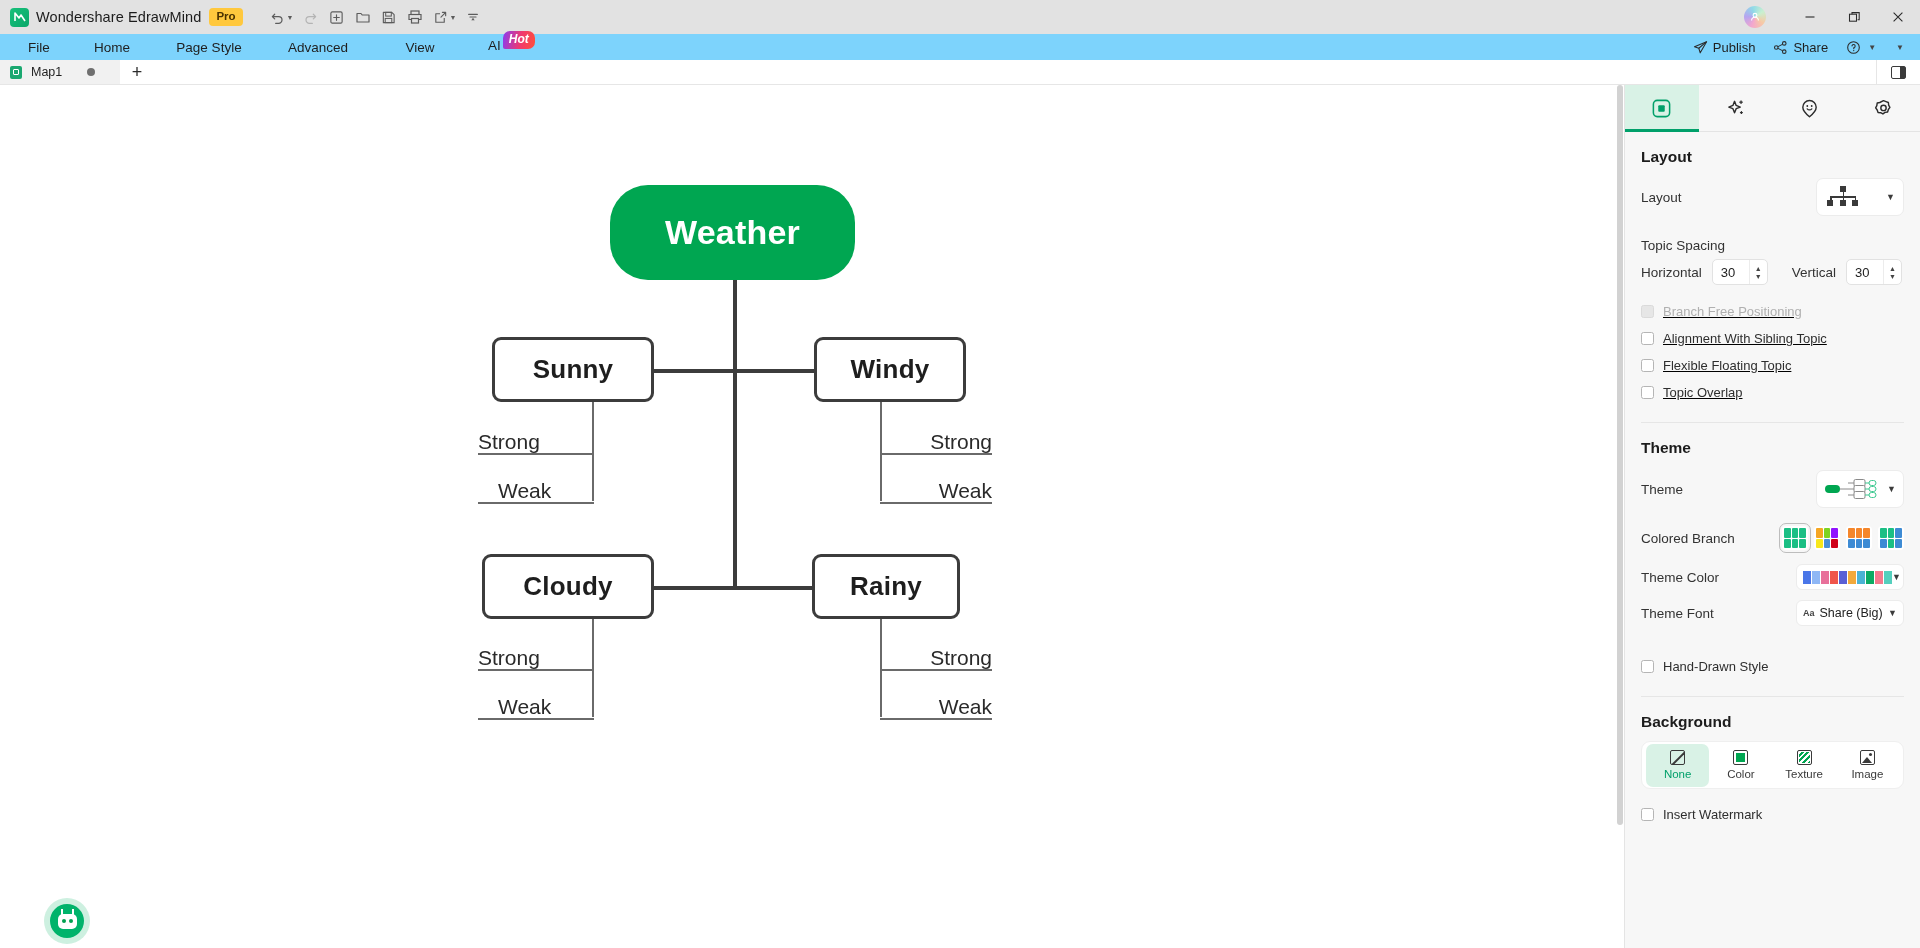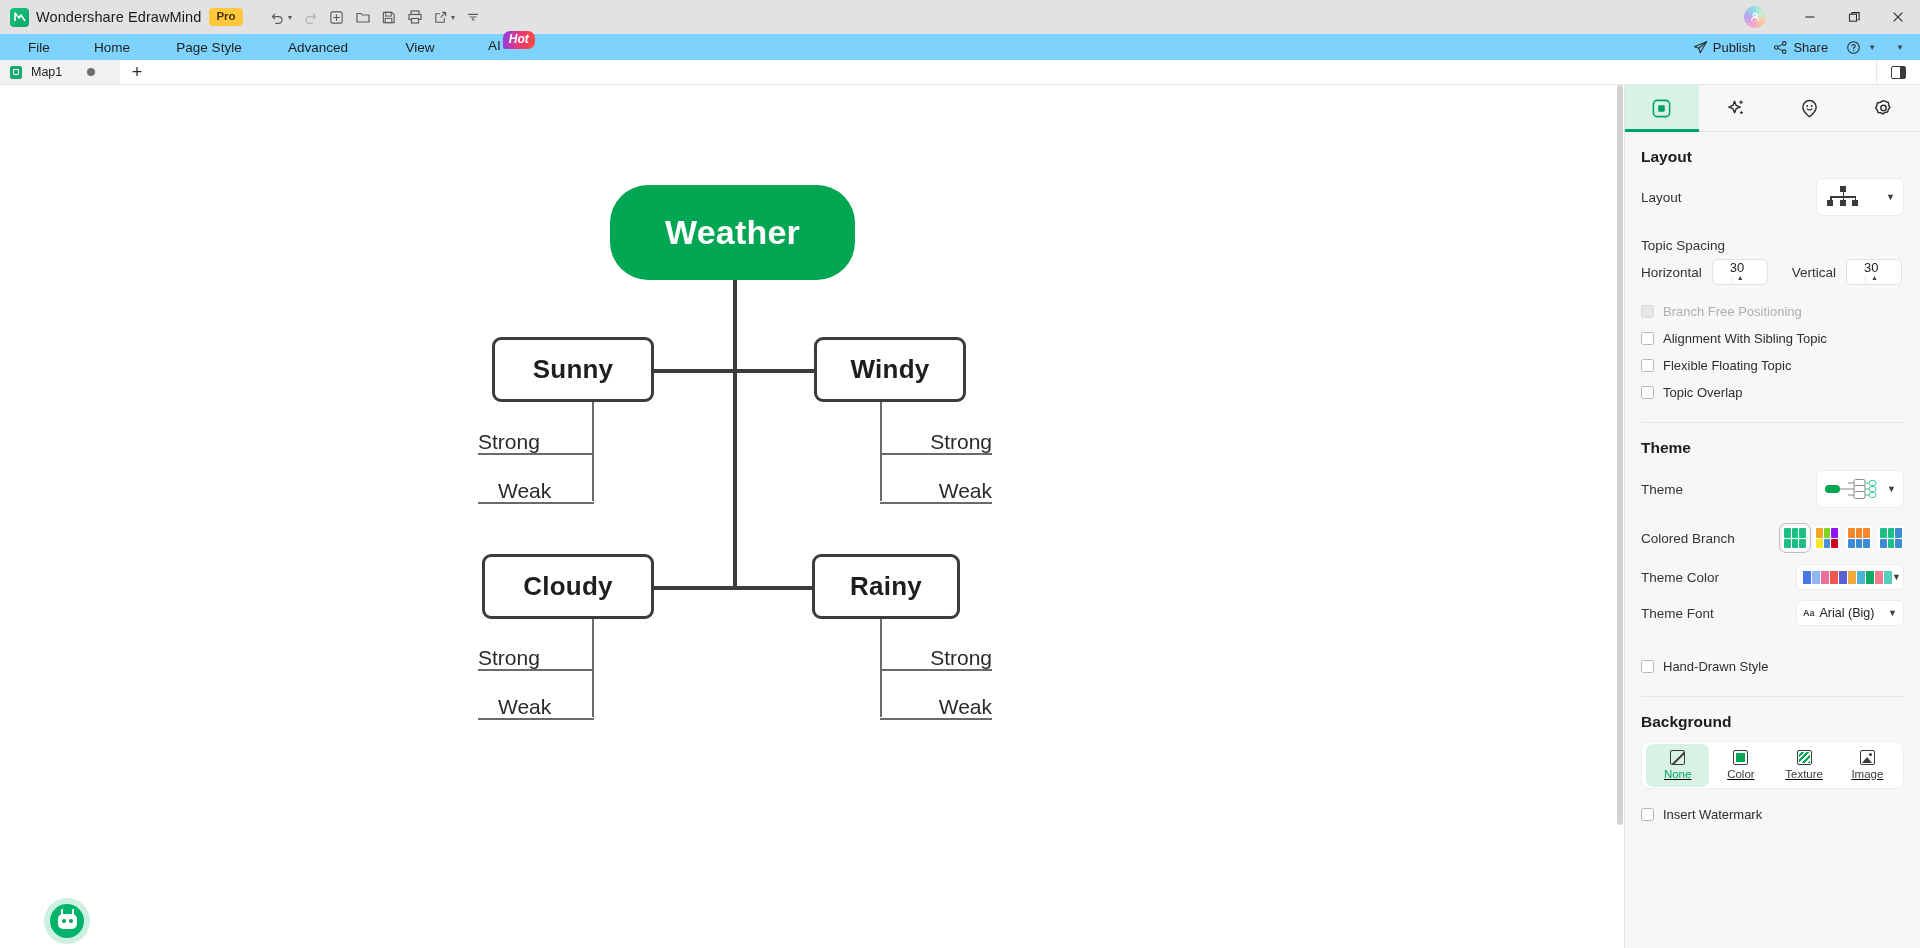--- a/index.html
+++ b/index.html
@@ -163,21 +163,21 @@
     margin-left: auto; width: 88px; height: 38px; background: #fff; border-radius: 7px;
     border: 1px solid #ececec; display: flex; align-items: center; justify-content: space-between;
     padding: 0 8px 0 10px;
   }
   .sel-caret { font-size: 9px; color: #3b3b3b; }
 
   .layout-glyph { position: relative; width: 30px; height: 22px; }
   .layout-glyph i { position: absolute; background: #3a3a3a; }
   .spin {
     width: 56px; height: 26px; background: #fff; border: 1px solid #e2e2e2; border-radius: 5px;
-    display: flex; align-items: center; margin-left: 10px; overflow: hidden; flex-direction: column;
+    display: flex; align-items: center; margin-left: 10px; overflow: hidden;
   }
   .spin input {
     width: 36px; border: none; outline: none; font-size: 13px; color: #222; padding-left: 8px;
     font-family: "Liberation Sans", sans-serif; background: transparent;
   }
   .spin .arrows {
     width: 18px; height: 100%; border-left: 1px solid #ececec;
     display: flex; flex-direction: column; align-items: center; justify-content: center; gap: 3px;
   }
   .spin .arrows i { font-size: 7px; color: #444; line-height: 5px; }
@@ -213,21 +213,21 @@
   }
   .font-box .aa { font-size: 9px; color: #444; font-weight: bold; }
   .font-box .fname { font-size: 12.5px; color: #222; flex: 1; }
 
   .hr { height: 1px; background: #e6e6e6; margin: 16px 0 0; }
 
   .bg-group {
     margin-top: 10px; background: #fff; border: 1px solid #efefef; border-radius: 9px; height: 48px;
     display: flex; align-items: center; padding: 0 4px;
   }
-  .bg-opt { flex: 1; height: 43px; display: flex; flex-direction: column; align-items: center; justify-content: center; gap: 3px; border-radius: 7px; text-decoration: underline; }
+  .bg-opt { flex: 1; height: 43px; display: flex; flex-direction: column; align-items: center; justify-content: center; gap: 3px; border-radius: 7px; }
   .bg-opt.active { background: #d9f2e6; }
   .bg-opt .t { font-size: 11.5px; color: #3a3a3a; }
   .bg-opt.active .t { color: #00a06a; }
   .ico-sq { width: 15px; height: 15px; border: 1.5px solid #3a3a3a; border-radius: 2px; position: relative; overflow: hidden; }
   .ico-sq .slash { position: absolute; left: -2px; top: 6px; width: 20px; height: 1.5px; background: #3a3a3a; transform: rotate(-45deg); }
   .ico-sq .fill { position: absolute; inset: 2px; background: #00a651; }
   .ico-sq .tex { position: absolute; inset: 1px; background: repeating-linear-gradient(-45deg, #00a651 0 2px, #fff 2px 4px); }
   .ico-sq .mtn { position: absolute; left: 1px; bottom: 1px; width: 0; height: 0;
      border-left: 5px solid transparent; border-right: 5px solid transparent; border-bottom: 6px solid #3a3a3a; }
   .ico-sq .sun { position: absolute; right: 2px; top: 2px; width: 3px; height: 3px; background: #3a3a3a; border-radius: 50%; }
@@ -540,21 +540,21 @@
           <span class="rp-label" style="margin-left:24px;">Vertical</span>
           <span class="spin">
             <input type="text" value="30" style="">
             <span class="arrows">
                 <i>▲</i>
                 <i>▼</i>
               </span>
           </span>
         </div>
 
-        <div style="margin-top:9px;">
+        <div style="margin-top:9px;text-decoration:underline;">
           <div class="chk-row">
             <span class="chk dis"></span>
             <span class="chk-label dis">Branch Free Positioning</span>
           </div>
           <div class="chk-row">
             <span class="chk"></span>
             <span class="chk-label">Alignment With Sibling Topic</span>
           </div>
           <div class="chk-row">
             <span class="chk"></span>
@@ -642,21 +642,21 @@
               <span style="background:#55cfbd"></span>
             </span>
             <span class="sel-caret">▼</span>
           </span>
         </div>
 
         <div class="rp-row" style="min-height:36px;">
           <span class="rp-label">Theme Font</span>
           <span class="font-box">
             <span class="aa">Aa</span>
-            <span class="fname">Arial (Big)</span>
+            <span class="fname">Share (Big)</span>
             <span class="sel-caret">▼</span>
           </span>
         </div>
 
         <div class="chk-row" style="margin-top:22px;">
           <span class="chk"></span>
           <span class="chk-label">Hand-Drawn Style</span>
         </div>
 
         <div class="hr"></div>

